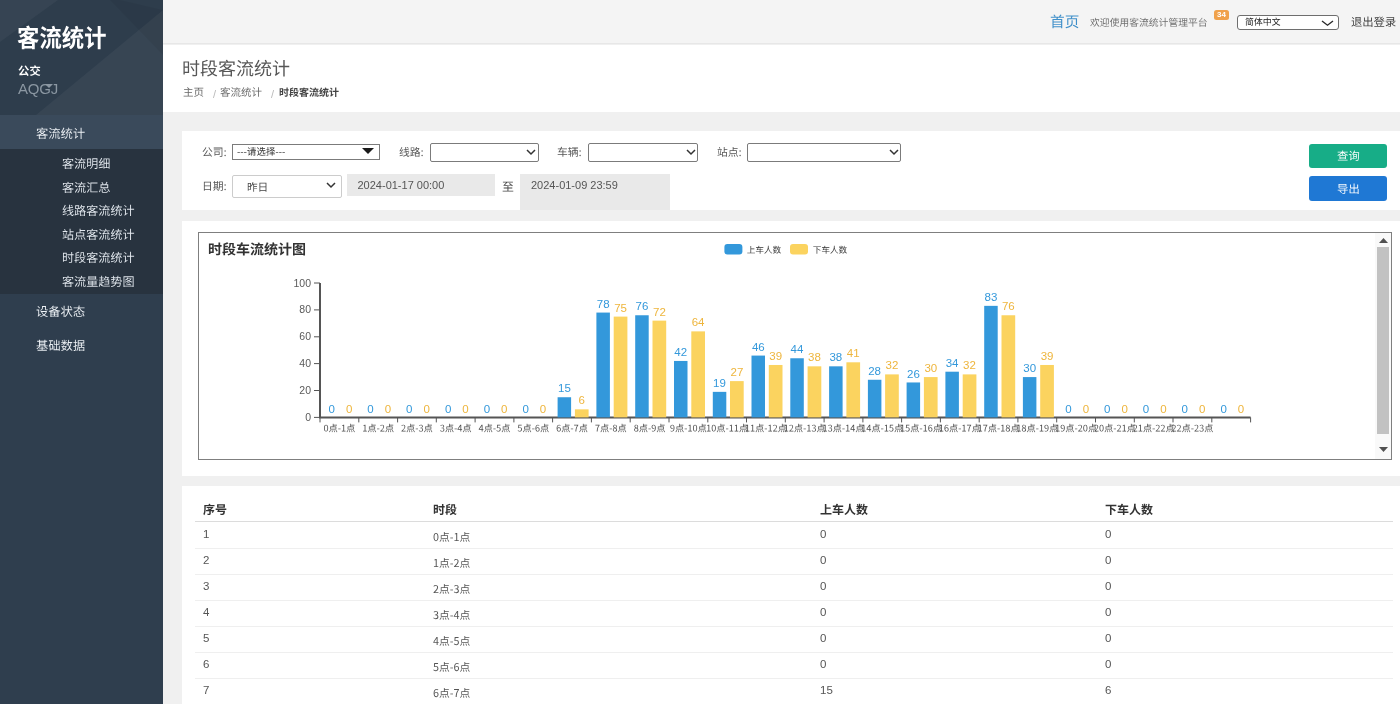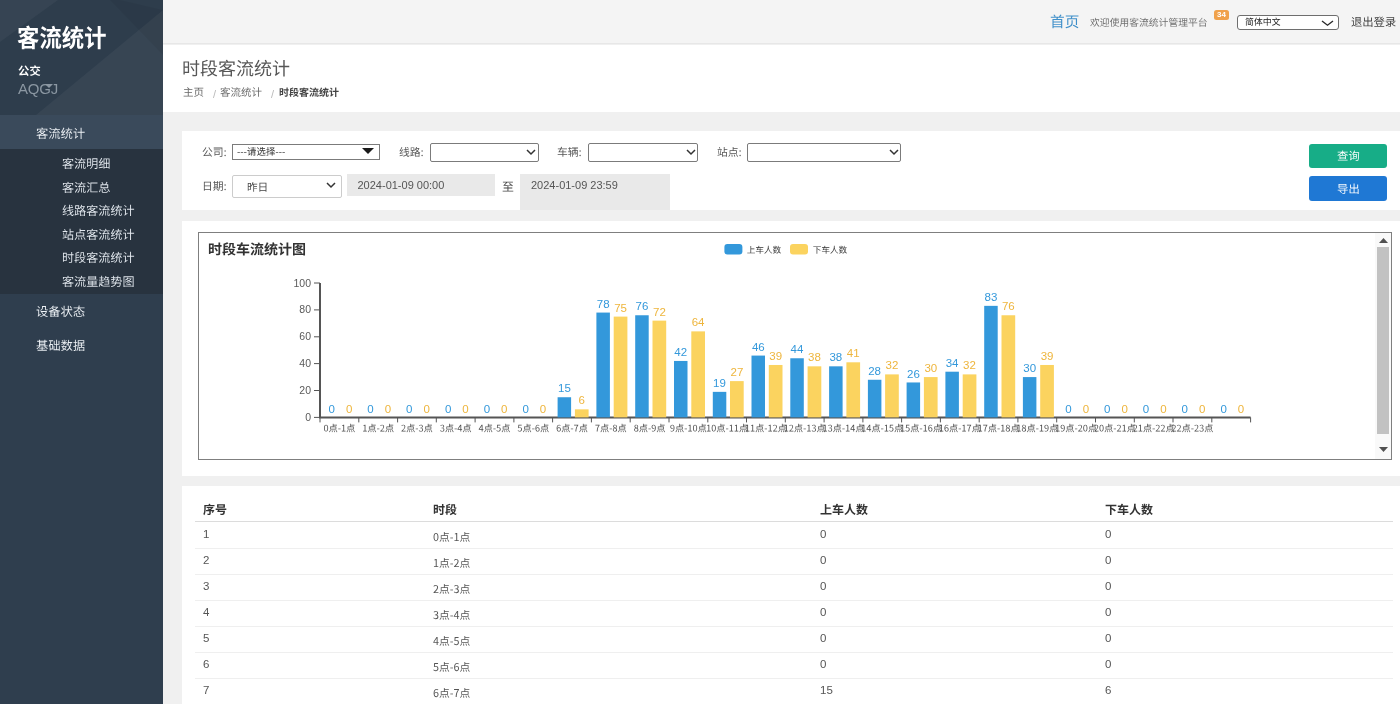--- a/index.html
+++ b/index.html
@@ -364,21 +364,21 @@
 <div class="sel" style="left:232px;top:174.5px;width:110px;height:23px;border-color:#cccccc"></div>
 <svg class="t" style="left:246.5px;top:190.5px">
     <g fill="#444444">
       <use href="#r6628" transform="translate(0.0 0.0) scale(0.01060 -0.01060)"></use>
       <use href="#r65e5" transform="translate(10.6 0.0) scale(0.01060 -0.01060)"></use>
     </g>
   </svg>
 <svg class="t" style="left:327px;top:183px">
     <path d="M0 0 L4 4 L8 0" stroke="#333" stroke-width="1.5" fill="none"></path>
   </svg>
-<div class="inp" style="left:346.5px;top:174px;width:148.5px;height:22px;padding-left:11px">2024-01-09 00:00</div>
+<div class="inp" style="left:346.5px;top:174px;width:148.5px;height:22px;padding-left:11px">2024-01-17 00:00</div>
 <div class="abs" style="left:495px;top:174px;width:25px;height:22px;background:#fff"></div>
 <svg class="t" style="left:501.5px;top:190.5px">
     <g fill="#444444">
       <use href="#r81f3" transform="translate(0.0 0.0) scale(0.01190 -0.01190)"></use>
     </g>
   </svg>
 <div class="inp" style="left:520px;top:174px;width:150px;height:36px;padding-left:11px">2024-01-09 23:59</div>
 <div class="btn" style="left:1309px;top:143.5px;background:#17ad87"></div>
 <svg class="t" style="left:1336.6px;top:160.0px">
     <g fill="#ffffff">

